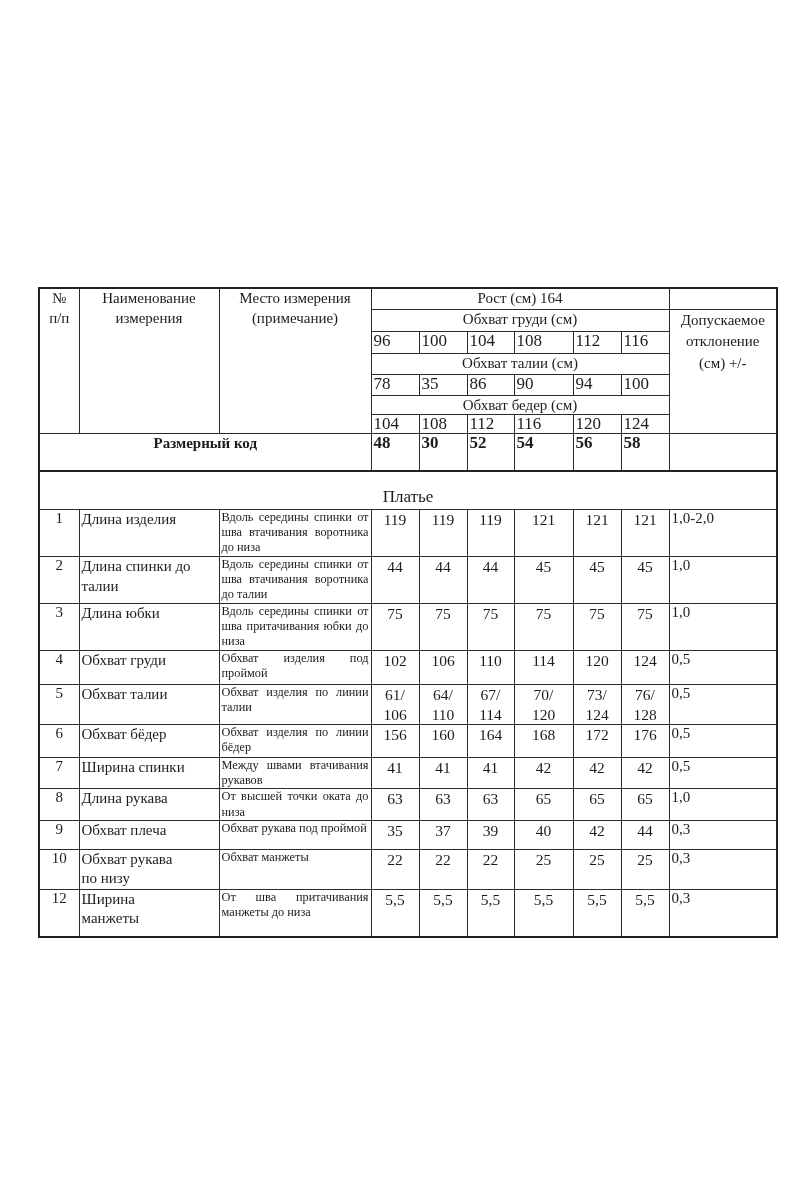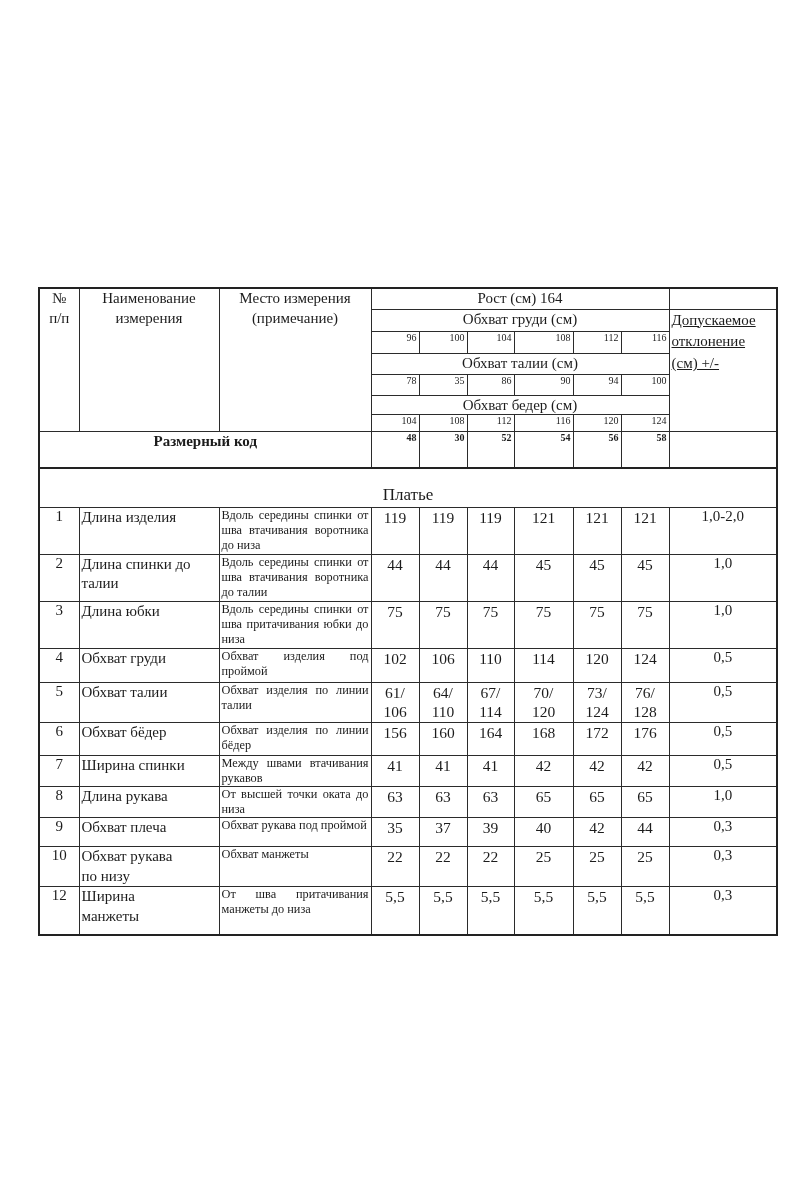--- a/index.html
+++ b/index.html
@@ -14,36 +14,36 @@
   }
   .doc-table td {
     border:1px solid #2b2b2b; padding:0 2px; vertical-align:top; overflow:hidden;
   }
   
   .hmerge { vertical-align:top; text-align:center; white-space:pre-line;
             font-size:15px; line-height:1.3; padding-top:1px; }
   
   .hc  { text-align:center; vertical-align:middle; font-size:15px; line-height:1.2; }
   
-  .sz  { text-align:right; vertical-align:middle; font-size:10px; line-height:1.1; }
+  .sz  { text-align:left; vertical-align:middle; font-size:17px; line-height:1.1; }
   .bold { font-weight:bold; }
   
-  .devh { vertical-align:middle; white-space:pre-line;
-          font-size:15px; line-height:1.45;text-decoration:underline; }
+  .devh { text-align:center; vertical-align:middle; white-space:pre-line;
+          font-size:15px; line-height:1.45; }
   
   tr.size-code td { border-bottom:2px solid #222; }
   
   tr.section td { text-align:center; vertical-align:bottom; font-size:17px;
                   padding-bottom:2px;margin-top:40px; }
   
   .num { text-align:center; font-size:15px; padding-top:1px; }
   .nm  { font-size:15px; line-height:1.3; padding:1px 4px; white-space:pre-line; }
   .note{ font-size:12.3px; text-align:justify; line-height:1.23; padding:1px 4px 1px 5px; }
   .val { text-align:center; font-size:15.5px; line-height:1.25; white-space:pre-line; padding-top:1px; }
-  .dev { text-align:center; font-size:15px; padding-top:1px; }
+  .dev { text-align:left; font-size:15px; padding-top:1px; }
   .ul  { text-decoration-color:#7aa7d8; text-decoration-thickness:2px; }
 </style>
 </head>
 <body>
 
 <table class="doc-table">
   <colgroup>
     <col style="width:40px">
       <col style="width:140px">
       <col style="width:152px">

